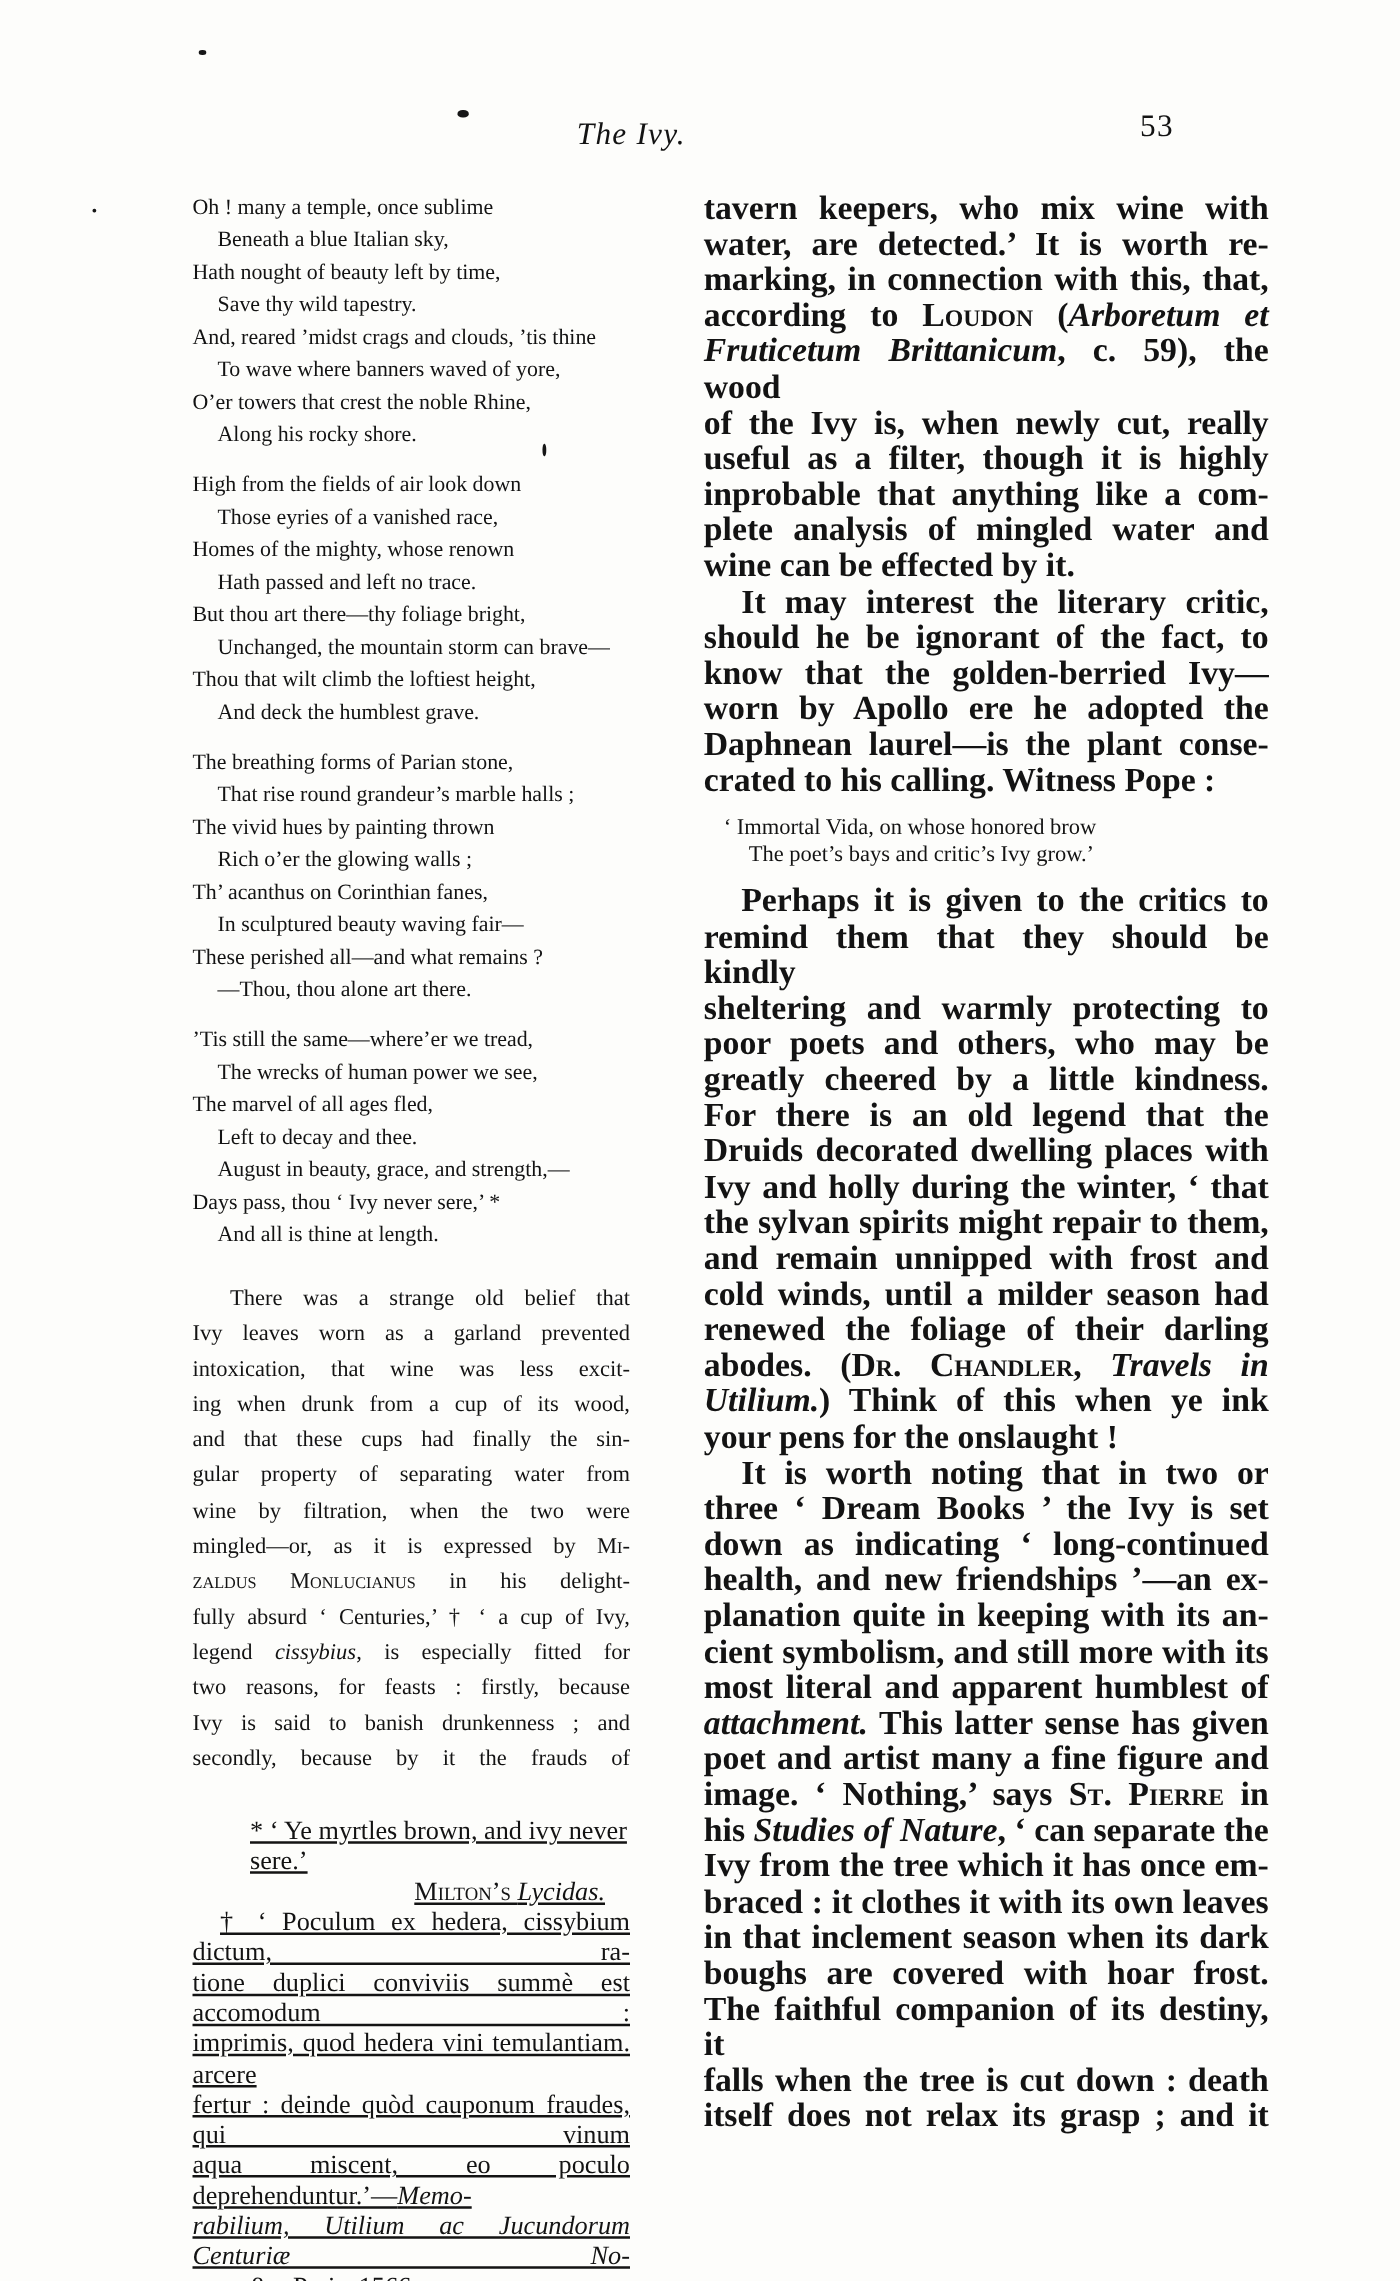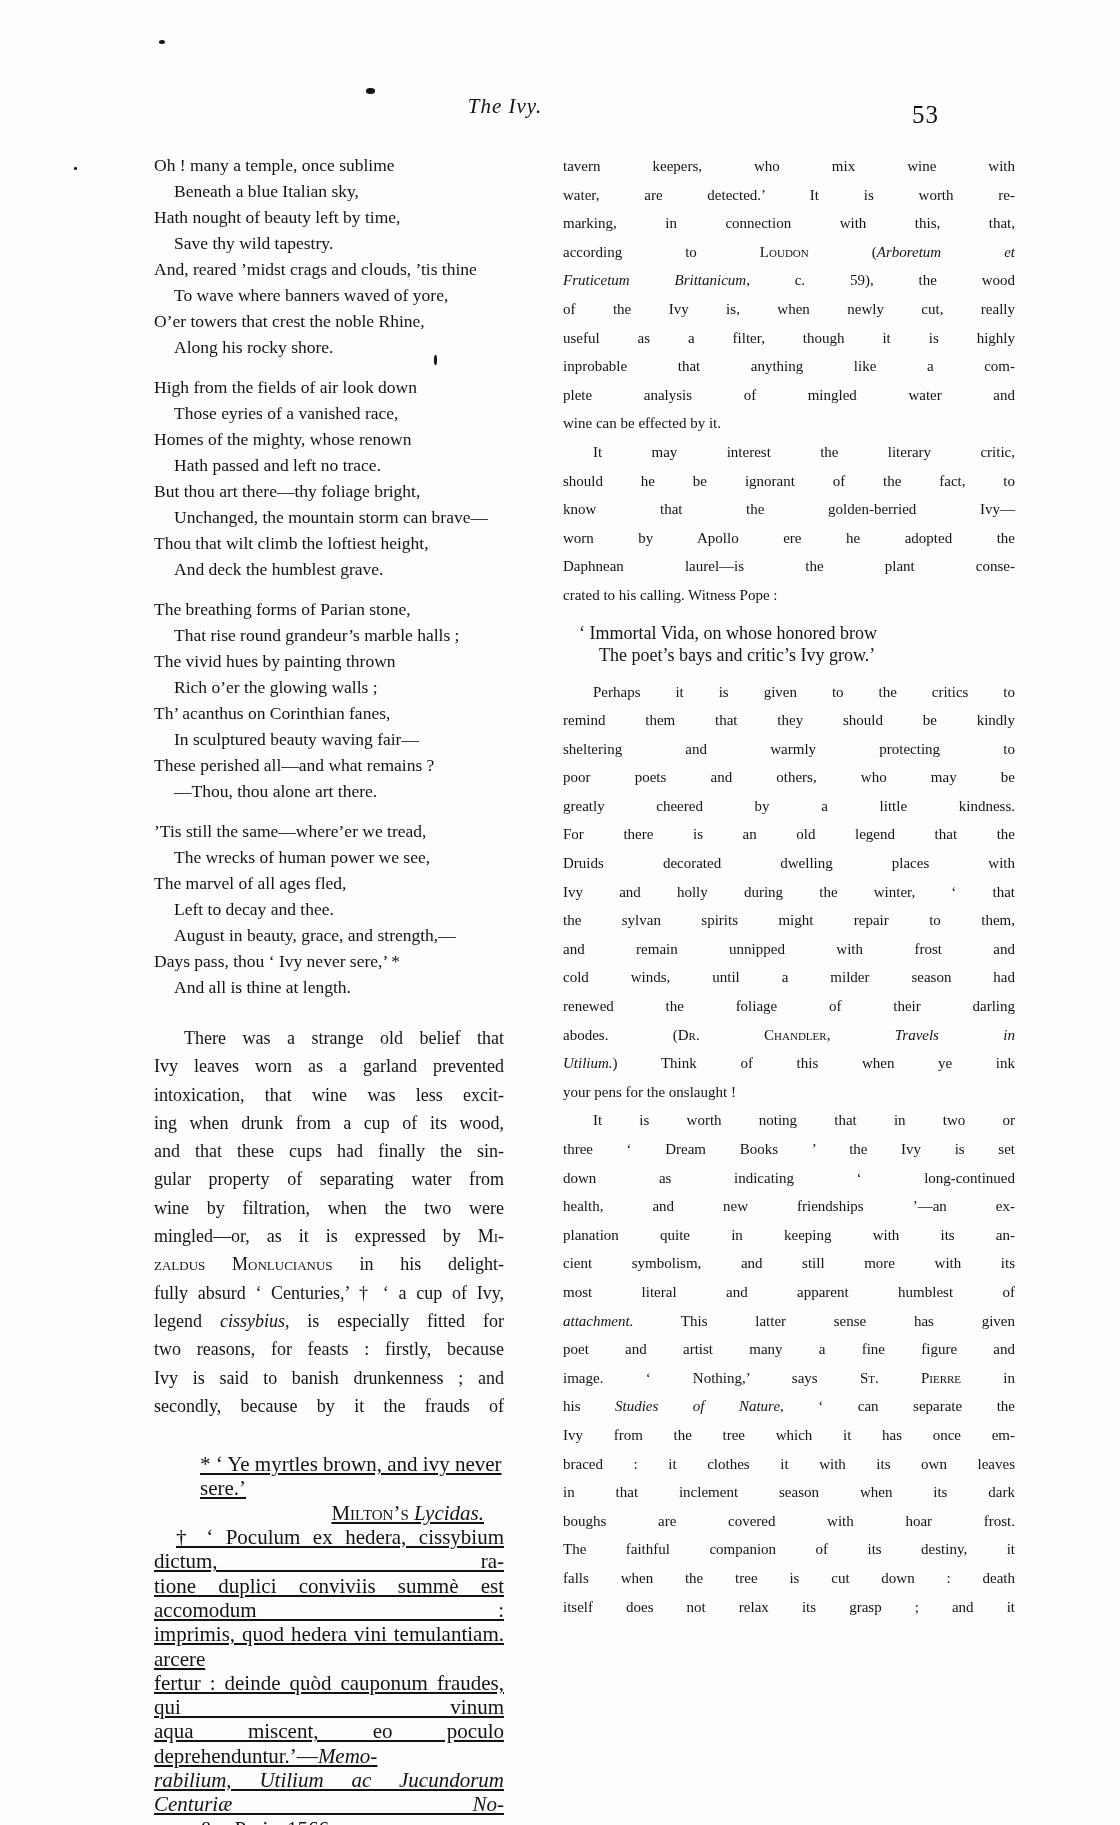--- a/index.html
+++ b/index.html
@@ -8,37 +8,37 @@
     background:#fdfdfb;
     font-family:"Liberation Serif","DejaVu Serif",serif;
     color:#131313;
     position:relative;
     overflow:hidden;
   }
   .page{position:absolute;inset:0;}
   
   .title{
     position:absolute;left:390px;top:94px;width:230px;
-    text-align:center;font-style:italic;font-size:21px;
+    text-align:center;font-style:italic;font-size:25px;
     letter-spacing:1px;
   }
   .pageno{
-    position:absolute;left:912px;top:101px;width:46px;
+    position:absolute;left:912px;top:88px;width:46px;
     font-size:25px;letter-spacing:1px;
   }
   
   .col{position:absolute;top:152px;}
   #left-col{left:154px;width:350px;}
   #right-col{left:563px;width:452px;}
   
   .block{margin:0;}
   .stanza{font-size:17.5px;line-height:26px;margin-bottom:14px;}
   .stanza .line{white-space:nowrap;}
   #left-col .para{font-size:18px;line-height:28.3px;margin-top:24px;}
-  #right-col .para{font-size:15px;line-height:28.6px;}
+  #right-col .para{font-size:27px;line-height:28.6px;font-weight:bold;}
   .footnotes{font-size:21px;line-height:24.3px;margin-top:32px;text-decoration:underline;}
   .quote{font-size:18px;line-height:22px;margin:12px 0;}
   
   .line{min-height:1em;}
   .line.j{text-align:justify;text-align-last:justify;text-justify:inter-word;}
   .line.pind{text-indent:30px;}
   .line.v2{padding-left:20px;}
   .line.q1{padding-left:16px;}
   .line.q2{padding-left:36px;}
   .line.fn1{padding-left:46px;}

